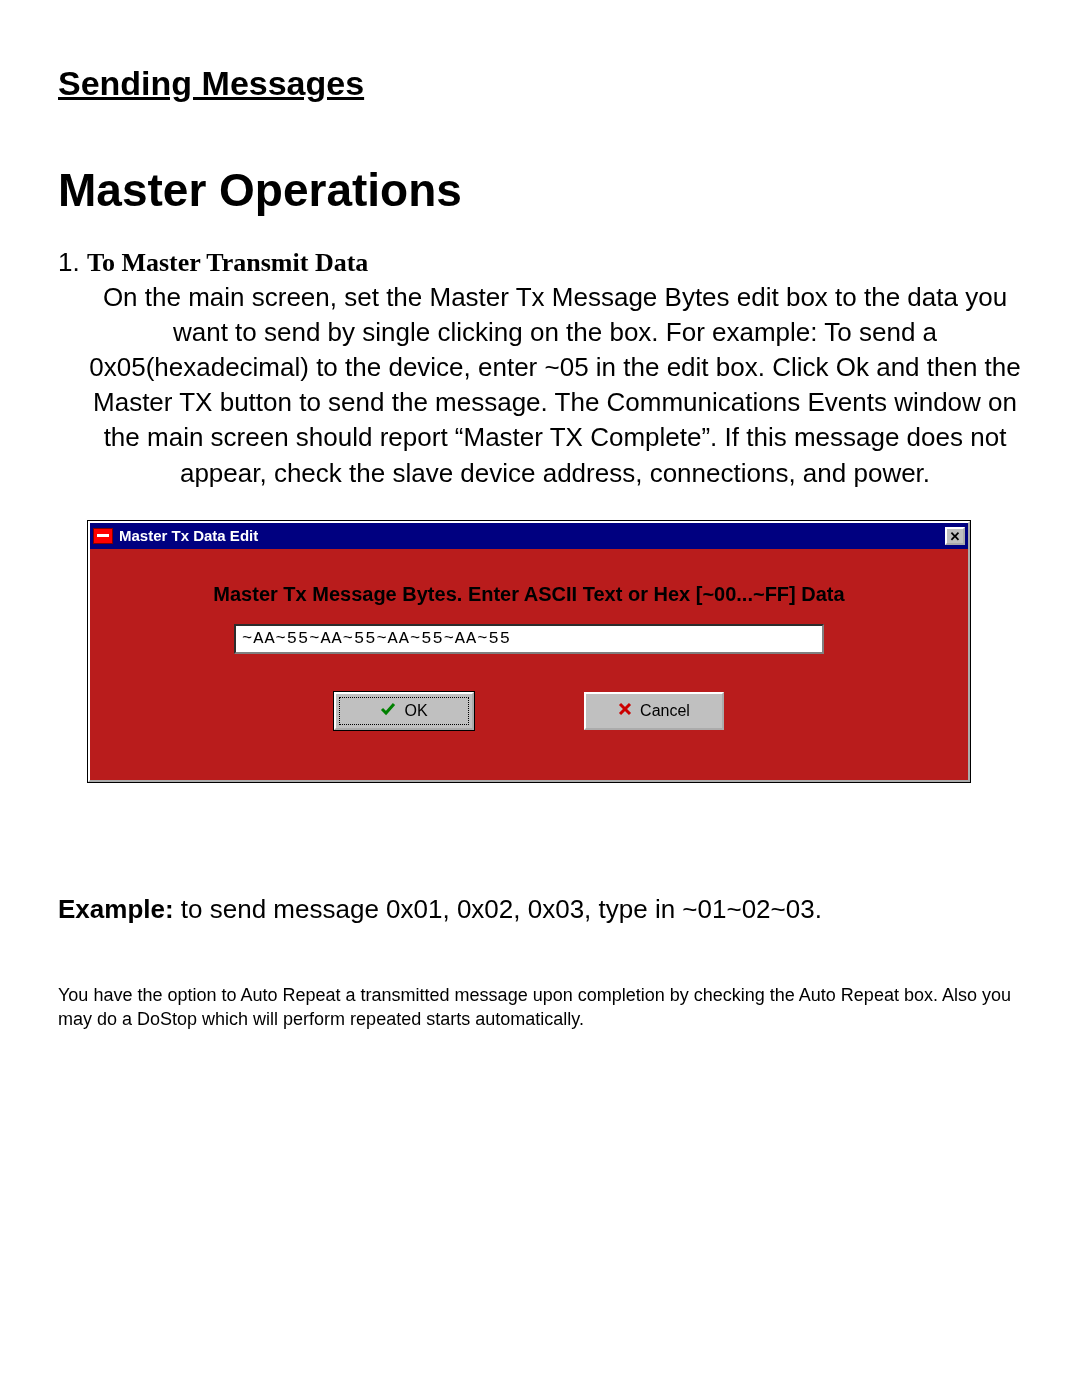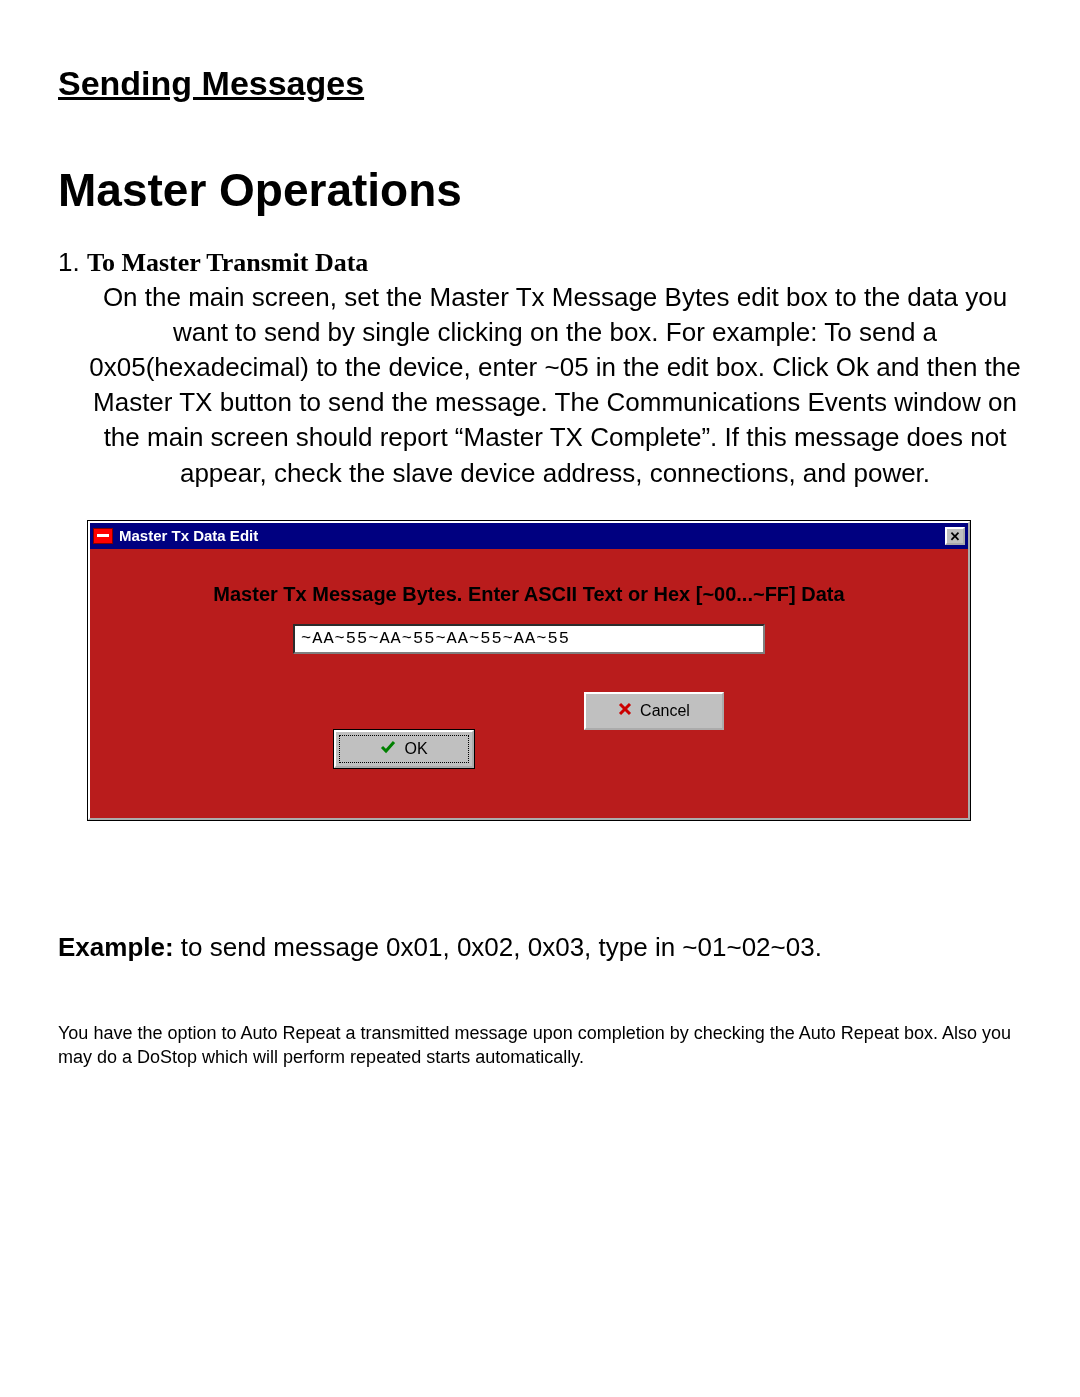--- a/index.html
+++ b/index.html
@@ -108,21 +108,21 @@
   .prompt {
     font-size: 20px;
     font-weight: bold;
     color: #000;
     text-align: center;
     margin: 0 0 18px 0;
   }
   .text-input {
     display: block;
     margin: 0 auto;
-    width: 472px;
+    width: 590px;
     height: 30px;
     background: #ffffff;
     border: 2px inset #808080;
     box-sizing: border-box;
     padding: 2px 6px;
     font-family: "Courier New", monospace;
     font-size: 17px;
     color: #000;
     letter-spacing: 1px;
   }
@@ -143,21 +143,20 @@
     display: flex;
     align-items: center;
     justify-content: center;
     gap: 8px;
     box-sizing: border-box;
   }
   .win-button.default {
     outline: 1px dotted #000;
     outline-offset: -6px;
     box-shadow: 0 0 0 1px #000;
-    margin-top: 38px;
   }
   .ok-check {
     display:inline-block;
   }
   .cancel-x {
     display:inline-block;
   }
 
   .example-line {
     font-size: 26px;

